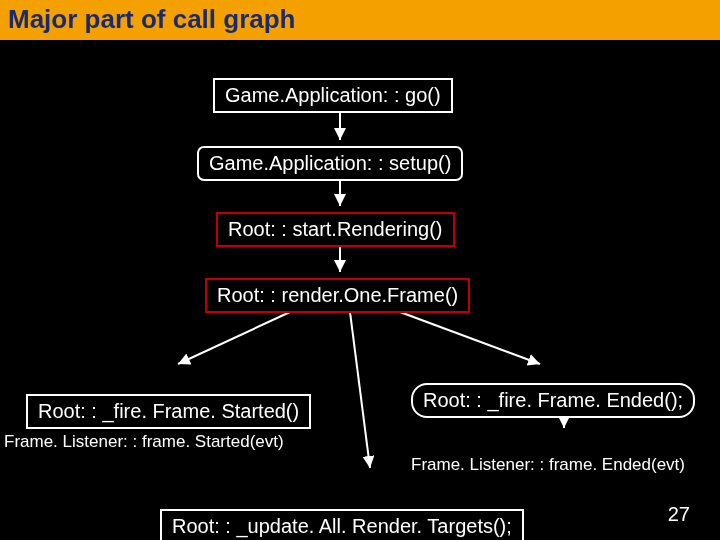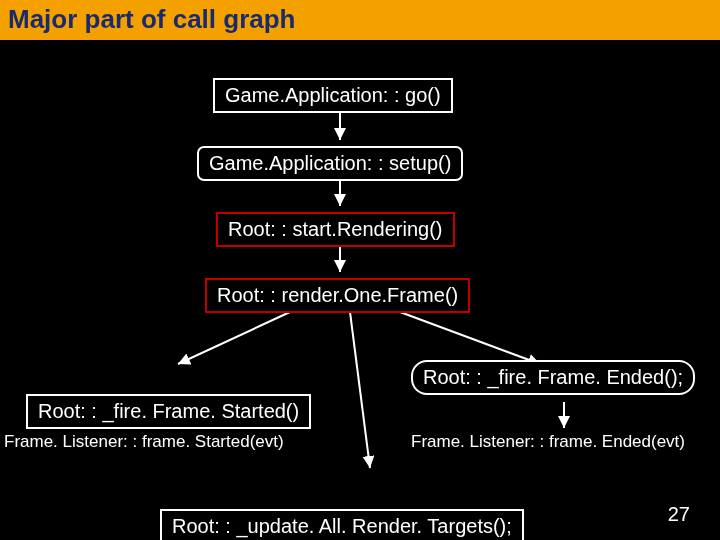--- a/index.html
+++ b/index.html
@@ -84,19 +84,19 @@
   <line x1="170" y1="402" x2="170" y2="428" stroke="#fff" stroke-width="2" marker-end="url(#ah)"></line>
 
   <line x1="564" y1="402" x2="564" y2="428" stroke="#fff" stroke-width="2" marker-end="url(#ah)"></line>
 </svg>
 
 <div class="node white" style="left:213px; top:78px;">Game.Application: : go()</div>
 <div class="node white" style="left:197px; top:146px;border-radius:7px;">Game.Application: : setup()</div>
 <div class="node red" style="left:216px; top:212px;padding-left:10px;">Root: : start.Rendering()</div>
 <div class="node red" style="left:205px; top:278px;">Root: : render.One.Frame()</div>
 <div class="node white" style="left:26px;  top:368px;margin-top:26px;">Root: : _fire. Frame. Started()</div>
-<div class="node white" style="left:411px; top:360px;border-radius:16px;">Root: : _fire. Frame. Ended();</div>
+<div class="node white" style="left:411px; top:383px;border-radius:16px;">Root: : _fire. Frame. Ended();</div>
 <div class="node white" style="left:160px; top:472px;margin-top:37px;">Root: : _update. All. Render. Targets();</div>
 
 <div class="leaf-text" style="left:4px;   top:432px;">Frame. Listener: : frame. Started(evt)</div>
-<div class="leaf-text" style="left:411px; top:432px;">Frame. Listener: : frame. Ended(evt)</div>
+<div class="leaf-text" style="left:411px; top:455px;">Frame. Listener: : frame. Ended(evt)</div>
 
 <div class="page-num">27</div>
 
 </body></html>

